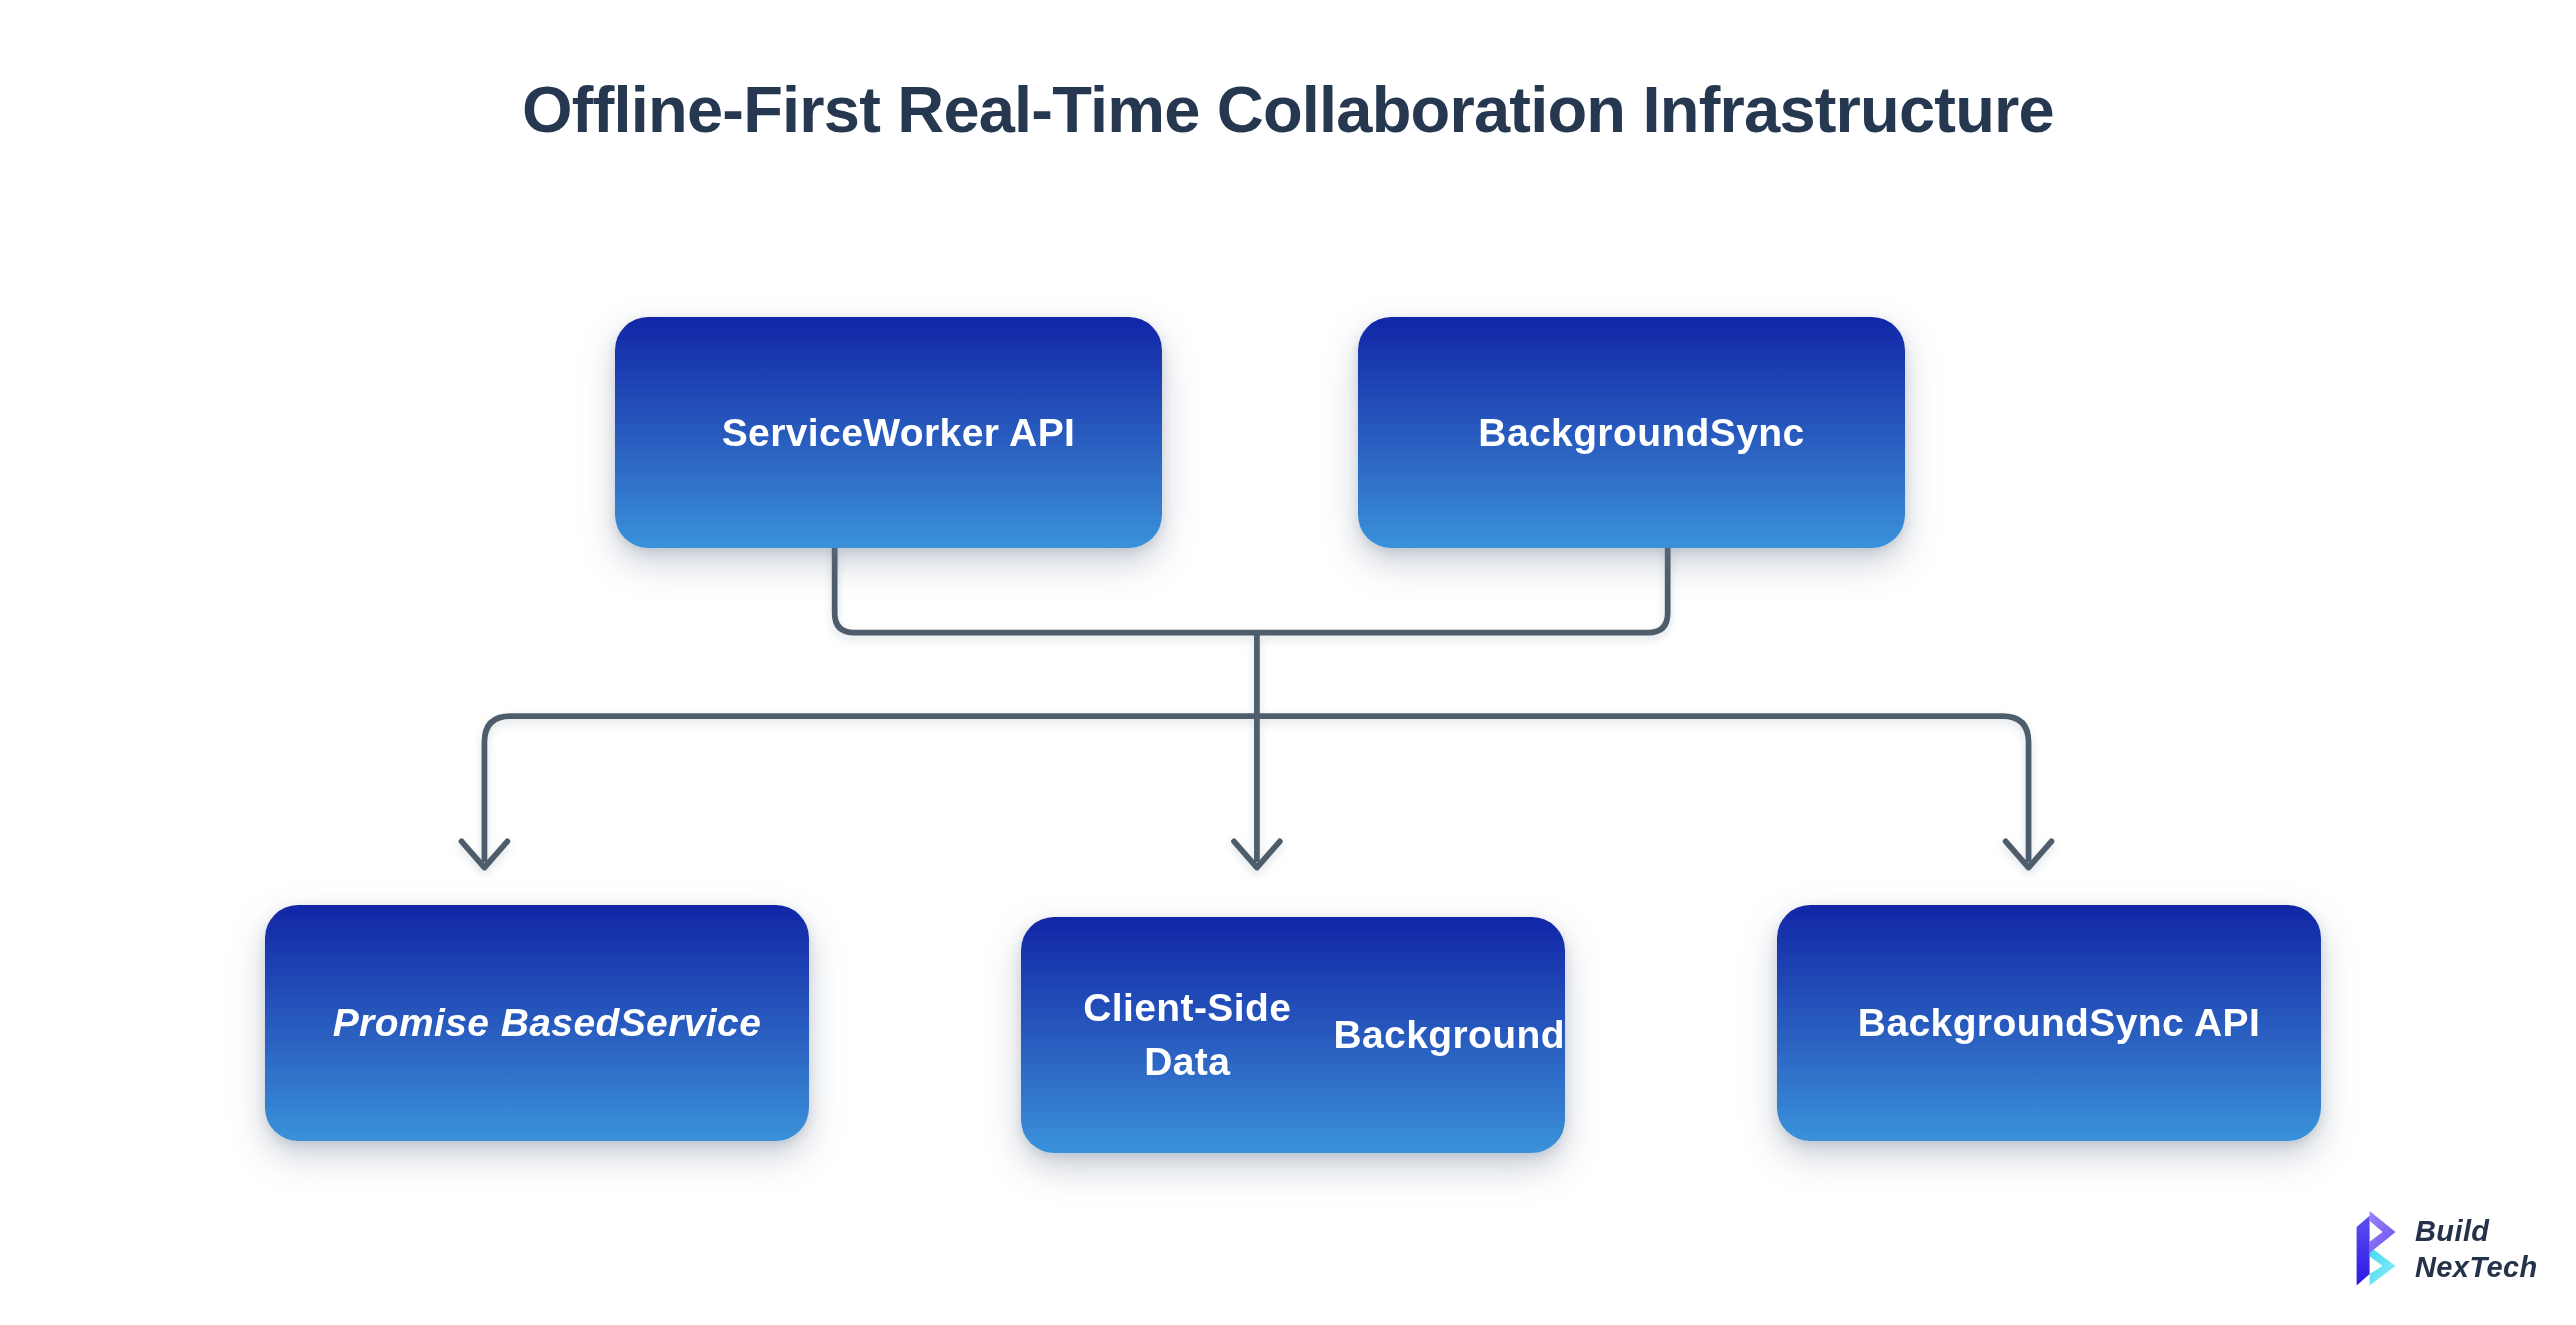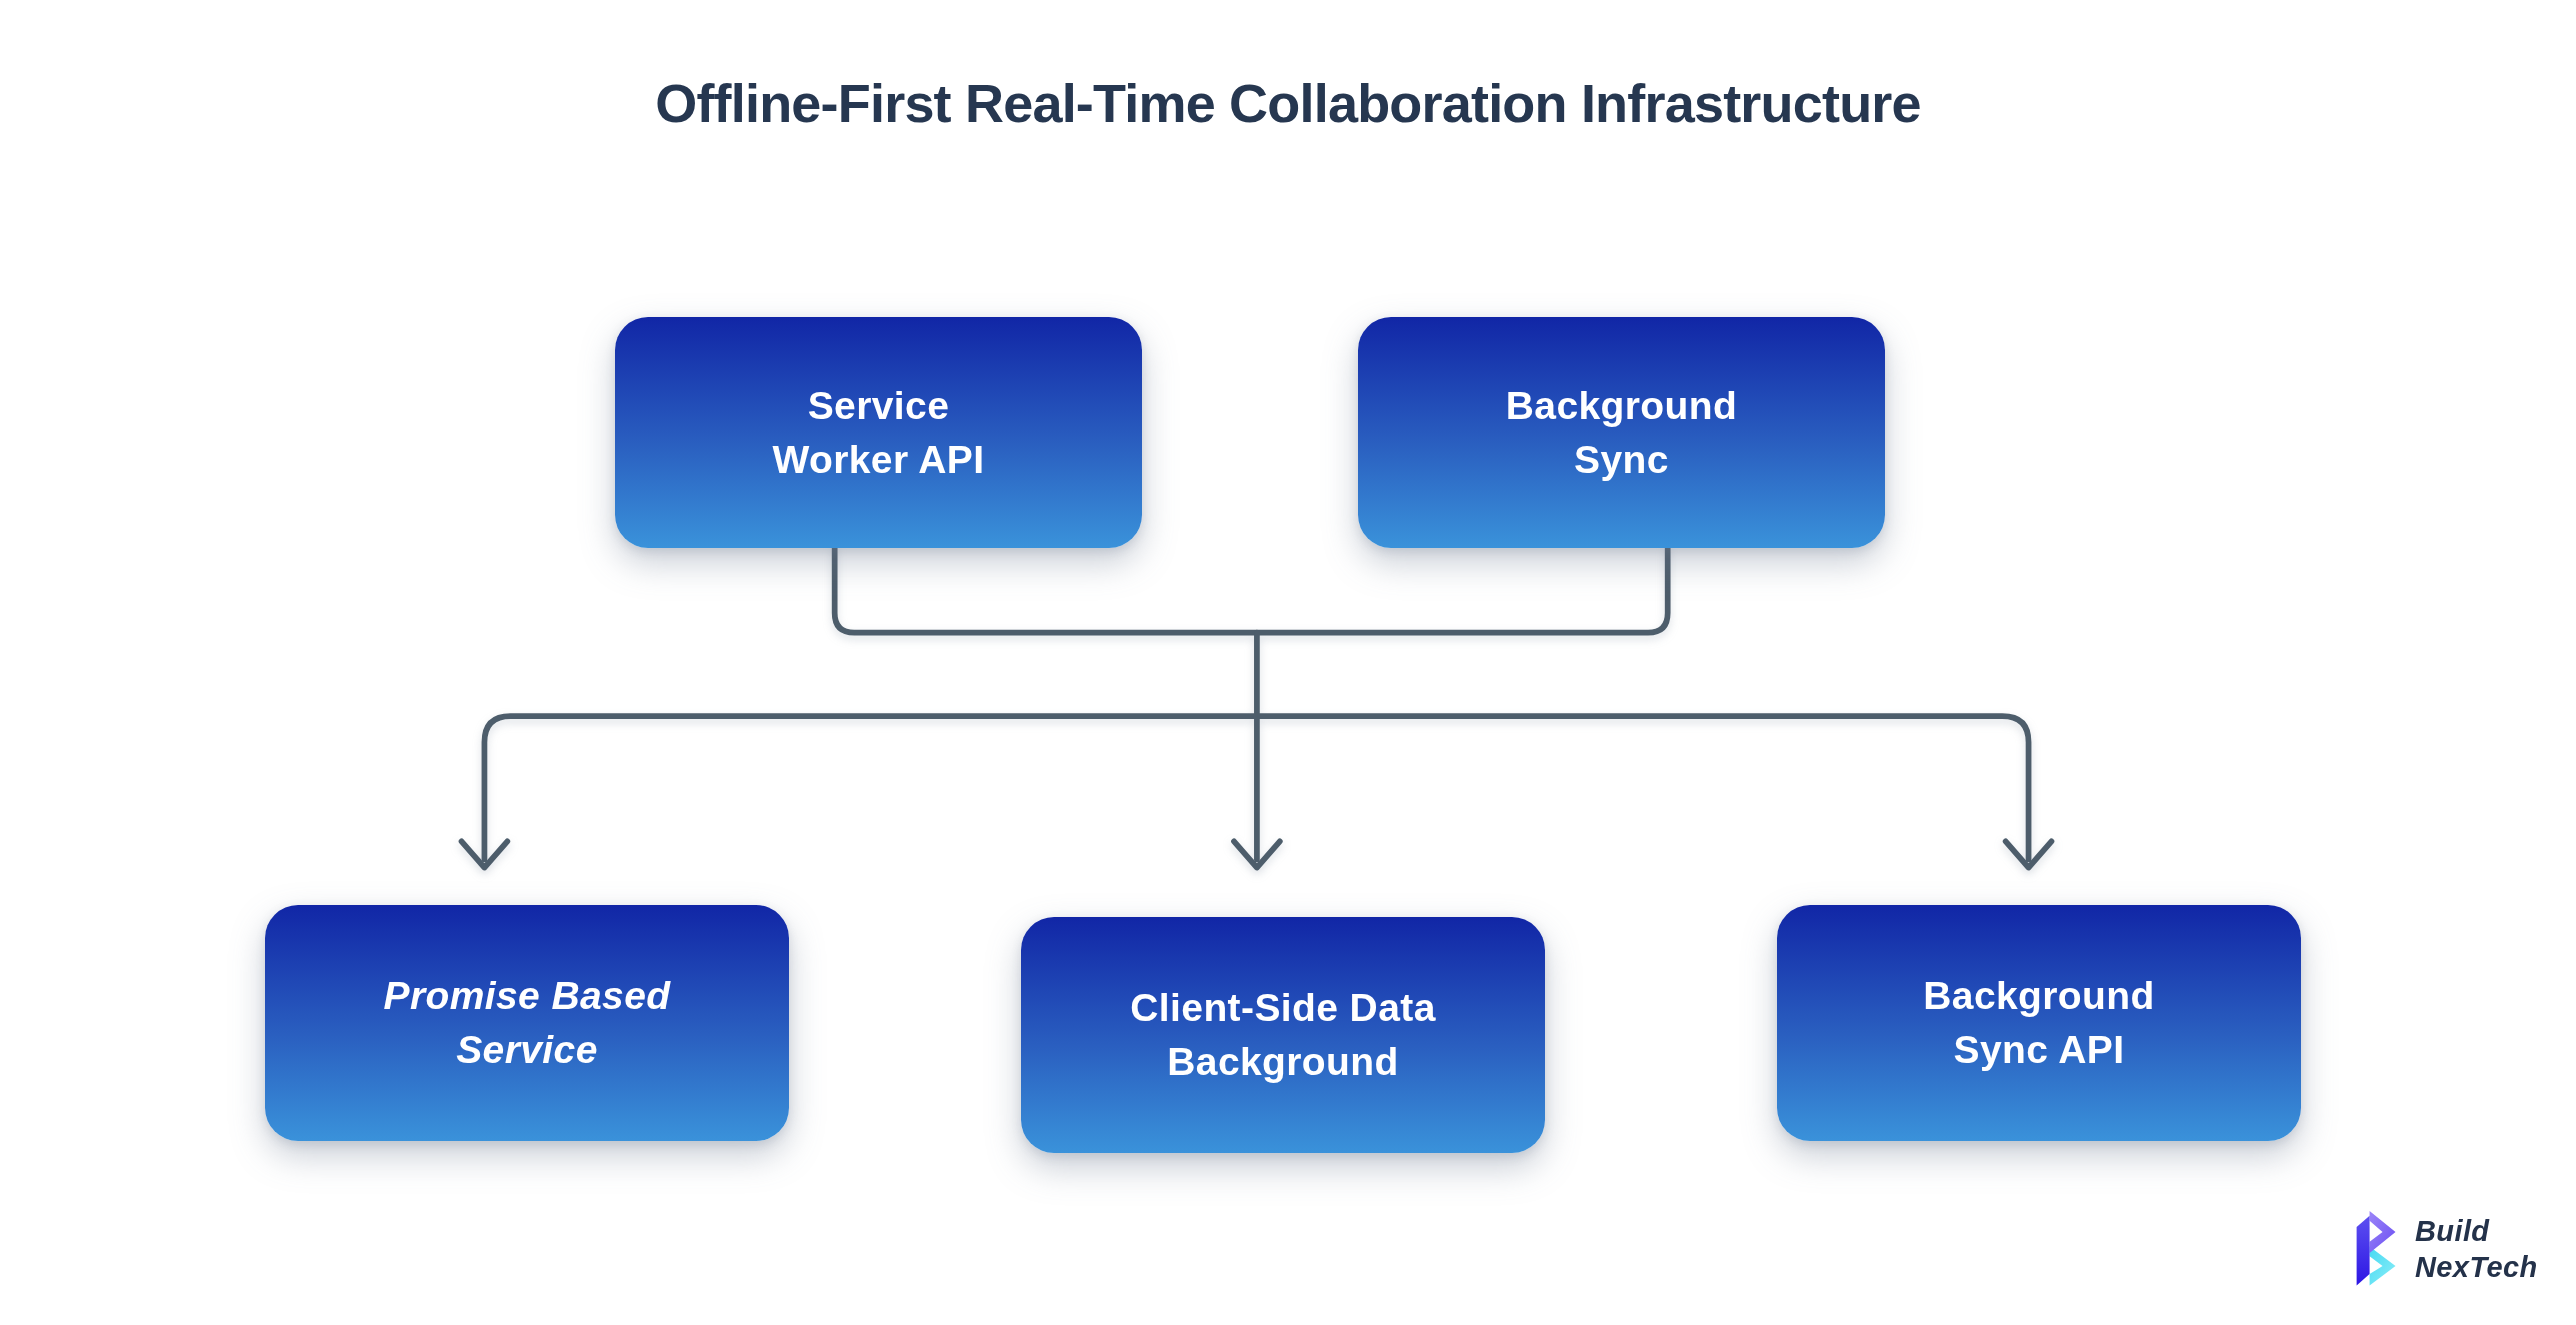--- a/index.html
+++ b/index.html
@@ -11,41 +11,42 @@
     overflow: hidden;
     font-family: "Liberation Sans", sans-serif;
   }
 
   .title {
     position: absolute;
     top: 72px;
     left: 0;
     width: 100%;
     text-align: center;
-    font-size: 54px;
+    font-size: 65px;
     font-weight: 700;
     letter-spacing: -0.8px;
     color: #263750;
   }
 
   .node {
     position: absolute;
     border-radius: 33px;
     background: linear-gradient(180deg, #1126a6 0%, #2a5fc0 55%, #3a92da 100%);
     color: #ffffff;
     display: flex;
-    flex-direction: column;
+    flex-direction: row;
     align-items: center;
     justify-content: center;
     text-align: center;
     font-size: 39px;
     font-weight: 700;
     line-height: 54px;
     letter-spacing: 0.4px;
     box-shadow: 0 14.7px 34px rgba(104, 118, 140, 0.35), 0 3.3px 9.8px rgba(104, 118, 140, 0.18);
+    padding-left: 20px;
   }
   .node-service-worker      { left: 615px;  top: 317px;  width: 527px; height: 231px; }
   .node-background-sync     { left: 1358px; top: 317px;  width: 527px; height: 231px; }
   .node-promise-based       { left: 265px;  top: 905px; width: 524px; height: 236px; font-style: italic; }
   .node-client-side         { left: 1021px; top: 905px; width: 524px; height: 236px; margin-top: 12px; }
   .node-background-sync-api { left: 1777px; top: 905px; width: 524px; height: 236px; }
 
   .connectors {
     position: absolute;
     left: 0; top: 0;

